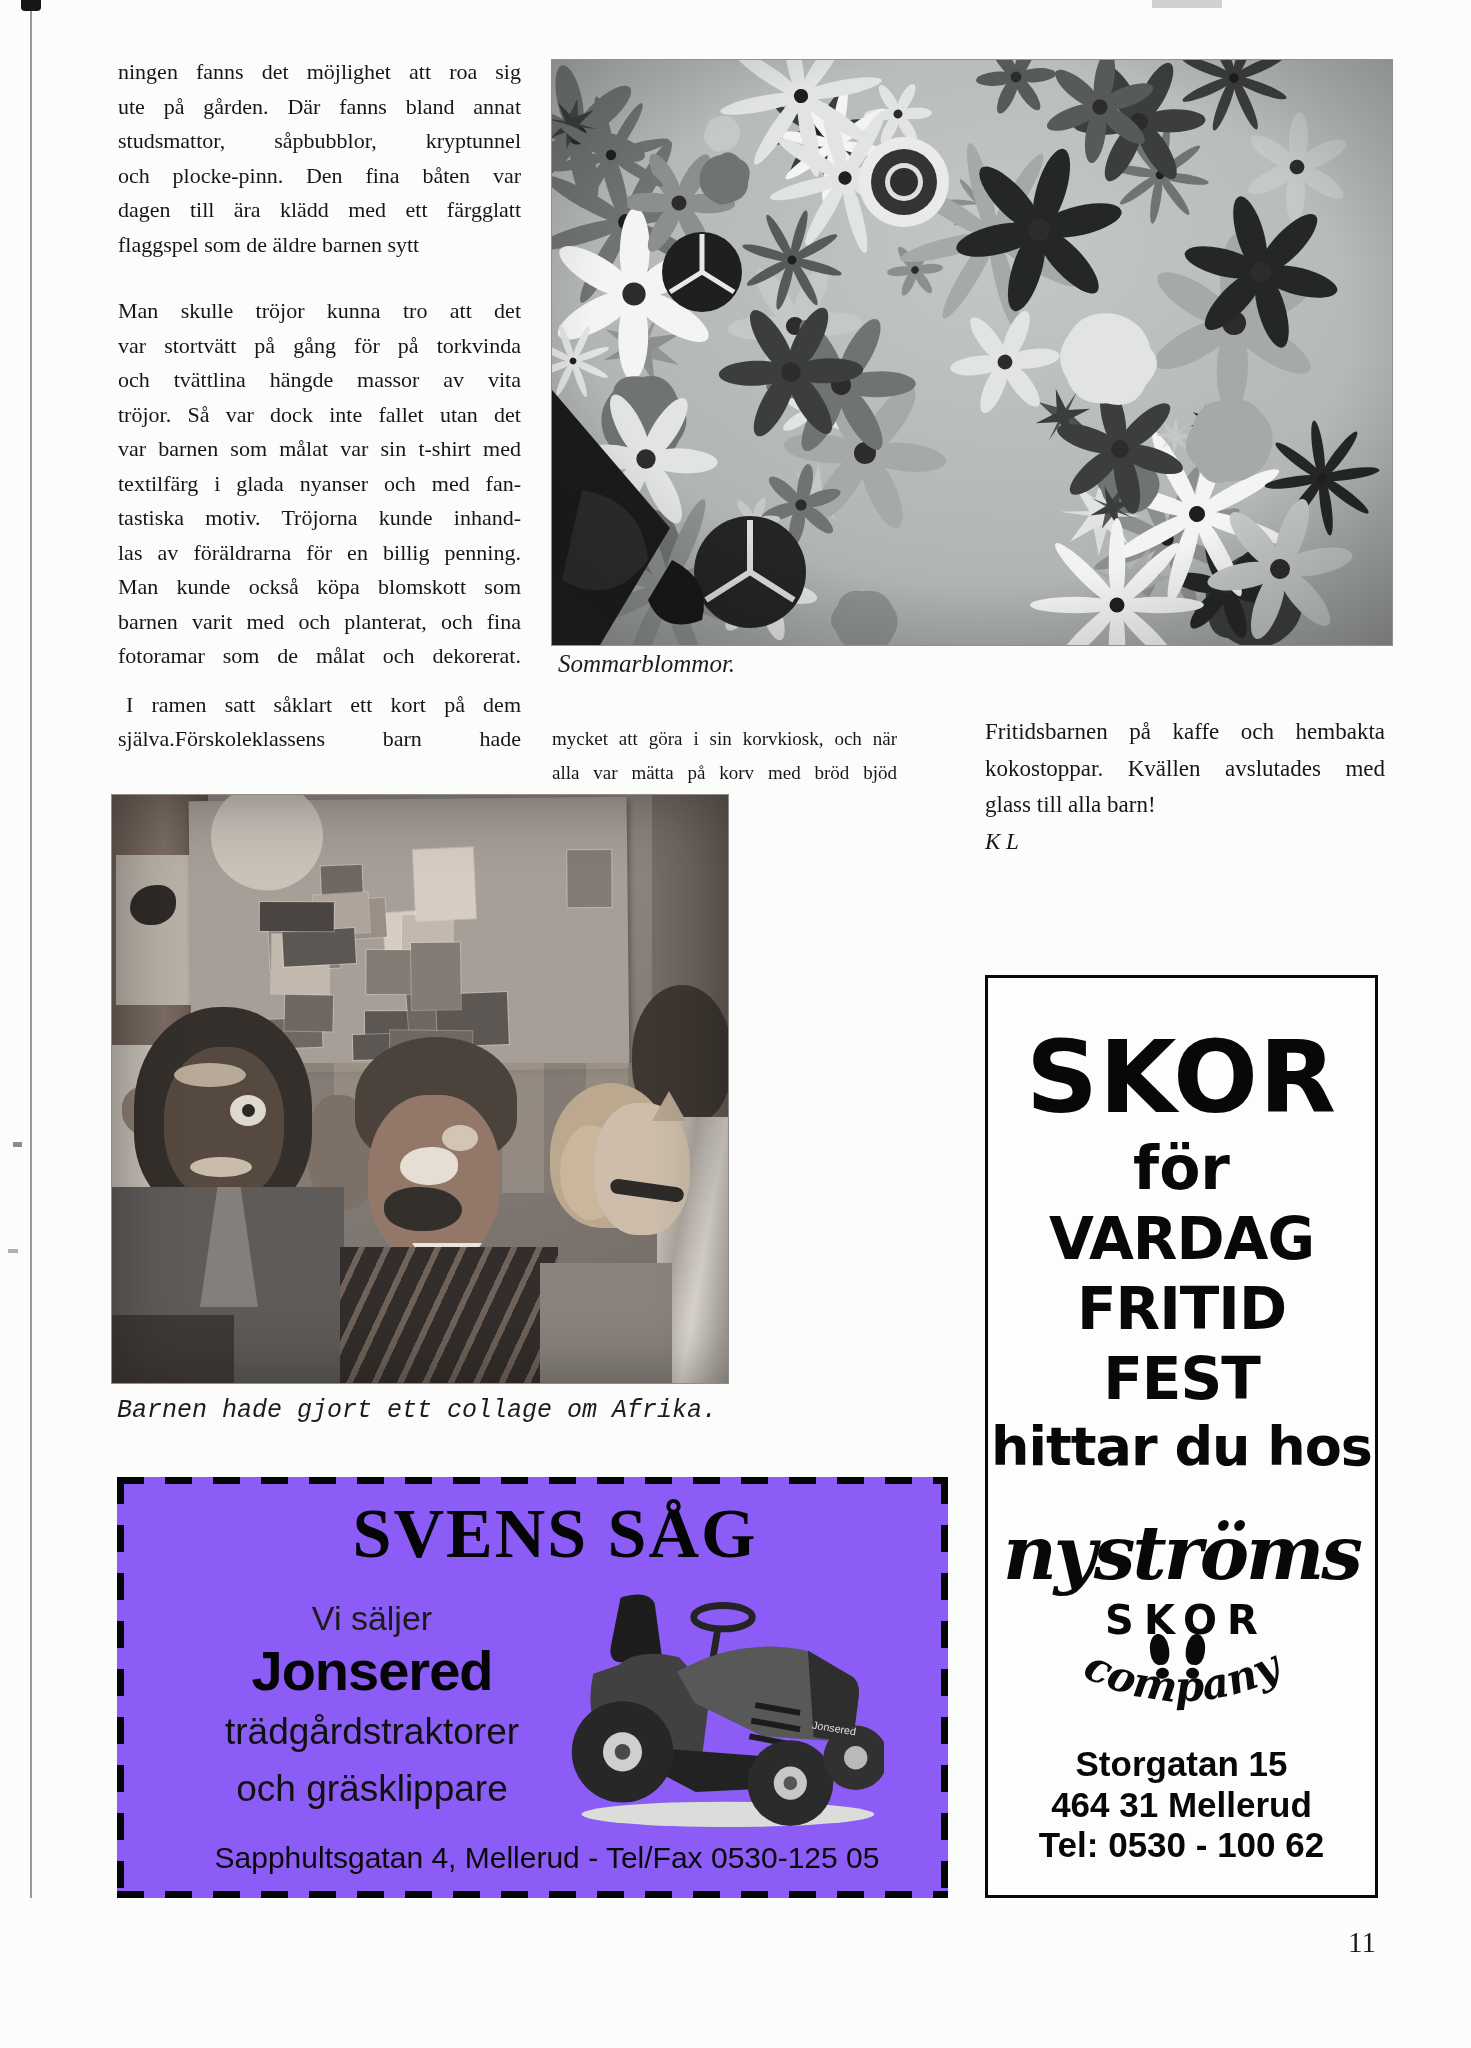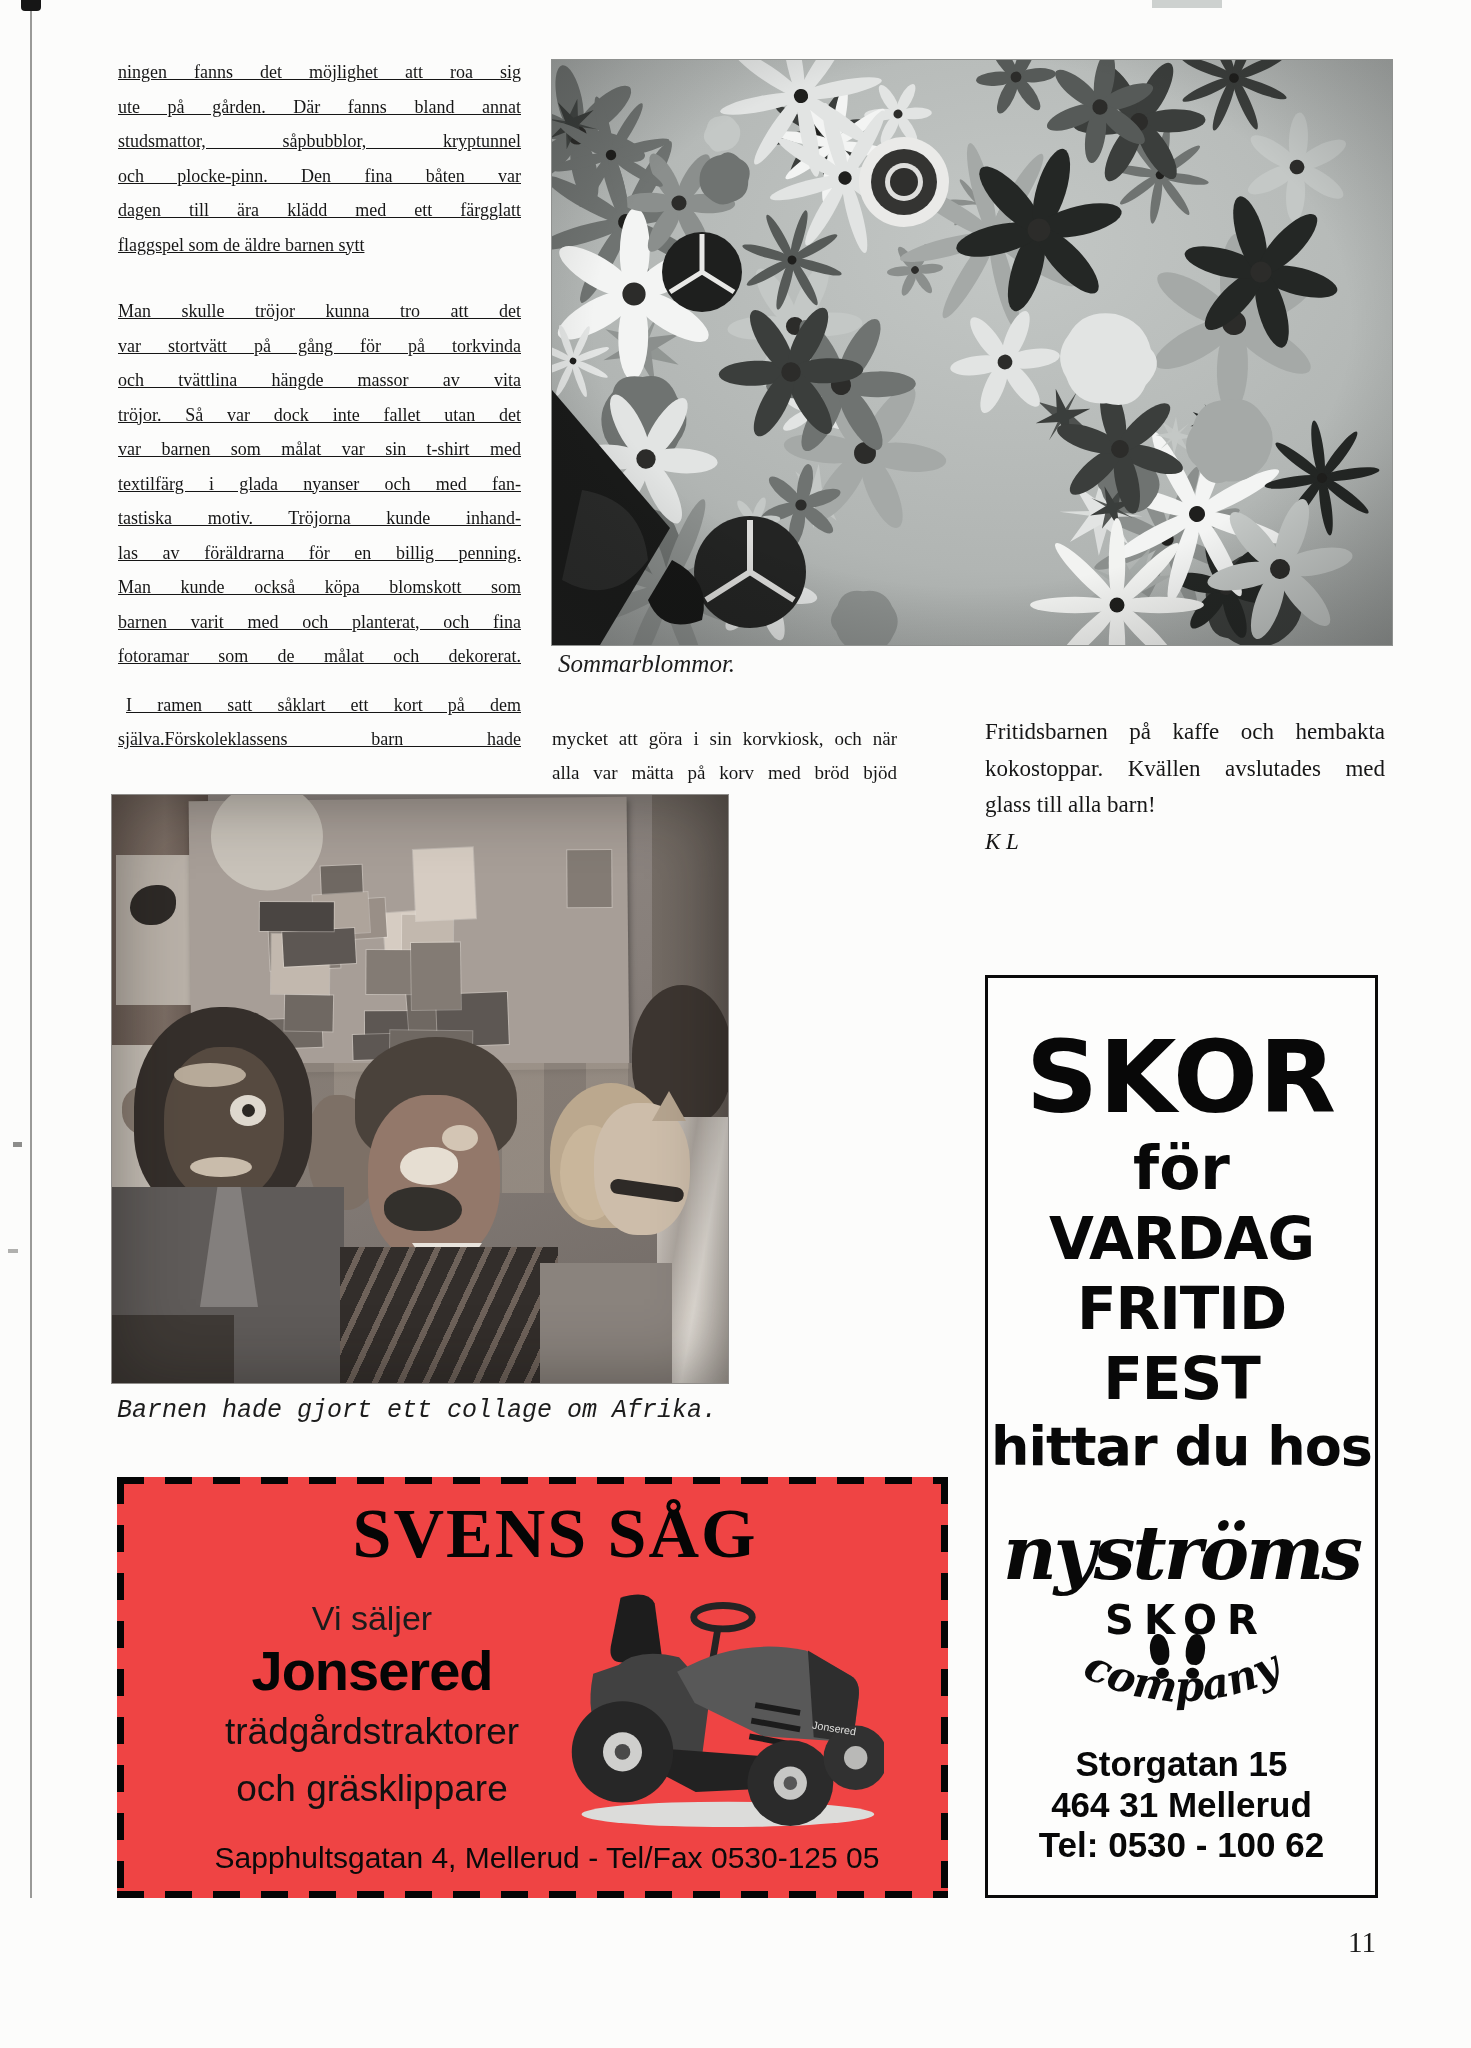--- a/index.html
+++ b/index.html
@@ -12,21 +12,21 @@
   
   .scan-left-line { position:absolute; left:30px; top:0; width:2px; height:1898px; background:#9a9a98; }
   .scan-top-blob  { position:absolute; left:21px; top:0; width:20px; height:11px; background:#161616; border-radius:0 0 4px 4px; }
   .scan-gray-bar  { position:absolute; left:1152px; top:0; width:70px; height:8px; background:#cdd1cf; }
   .scan-mark-a { position:absolute; left:13px; top:1142px; width:9px; height:5px; background:#8d8d8b; }
   .scan-mark-b { position:absolute; left:8px;  top:1249px; width:10px; height:4px; background:#b0b0ae; }
 
   
   .bodycol { position:absolute; }
   .line { text-align:justify; text-align-last:justify; white-space:nowrap; }
-  #col1 { left:118px; top:55px;  width:403px; font-size:18px; line-height:34.5px;text-decoration:underline; }
+  #col1 { left:118px; top:55px;  width:403px; font-size:22px; line-height:34.5px; }
   #col2 { left:552px; top:722px; width:345px; font-size:19px; line-height:34px; }
   #col3 { left:985px; top:714px; width:400px; font-size:23px; line-height:36.5px; }
   .para-gap2 { margin-top:32px; }
   .para-gap3 { margin-top:14px; }
   #p1 .line:last-child,
   #col3p .line:last-child { text-align-last:left; }
   #p3 .line:first-child { text-indent:8px; }
   .signature { text-align:left; font-style:italic; padding-right:18px; }
   .photo-caption { position:absolute; font-style:italic; font-size:25px; color:#1c1c1c; white-space:nowrap; }
   #caption1 { left:558px; top:650px; }
@@ -75,21 +75,21 @@
   .p2-hair3   { left:438px; top:288px; width:122px; height:145px; background:#bba88e; border-radius:50% 50% 42% 42%; }
   .p2-face3   { left:448px; top:330px; width:62px;  height:95px;  background:#c9b69b; border-radius:50%; }
   .p2-mask3   { left:482px; top:308px; width:96px;  height:132px; background:#cdbdaa; border-radius:45%; }
   .p2-stripe3 { left:498px; top:388px; width:74px;  height:15px;  background:#2e2a27; transform:rotate(8deg); border-radius:8px; }
   .p2-ear3    { left:540px; top:296px; width:34px;  height:30px;  background:#b5a48f; clip-path:polygon(50% 0,100% 100%,0 100%); }
   .p2-body3   { left:428px; top:468px; width:132px; height:120px; background:#8a837d; }
   .p2-shadow  { left:0; top:520px; width:122px; height:68px; background:#3f3a36; }
   .p2-vignette{ left:0; top:0; width:616px; height:588px; box-shadow:inset 0 0 70px rgba(20,18,16,.45); }
 
   
-  .ad-svens { position:absolute; left:117px; top:1477px; width:831px; height:421px; background:#ef4444;
+  .ad-svens { position:absolute; left:117px; top:1477px; width:831px; height:421px; background:#8b5cf6;
               font-family:"Liberation Sans", sans-serif; color:#050505; }
   .dash-h { position:absolute; left:0; width:831px; height:7px;
             background:repeating-linear-gradient(90deg,#050505 0 27px,transparent 27px 48px); }
   .dash-v { position:absolute; top:0;  width:7px;  height:421px;
             background:repeating-linear-gradient(180deg,#050505 0 27px,transparent 27px 48px); }
   .ad-svens .ctr { position:absolute; transform:translateX(-50%); white-space:nowrap; line-height:1; }
   .svens-title { left:438px; top:22px; font-family:"Liberation Serif", serif; font-weight:bold; font-size:70px; letter-spacing:2px; }
   .svens-intro { left:255px; top:124px; font-size:34px; color:#1b1b1b; }
   .svens-brand { left:255px; top:166px; font-size:56px; font-weight:bold; letter-spacing:-1px; }
   .svens-prod1 { left:255px; top:236px; font-size:37px; color:#111; }

